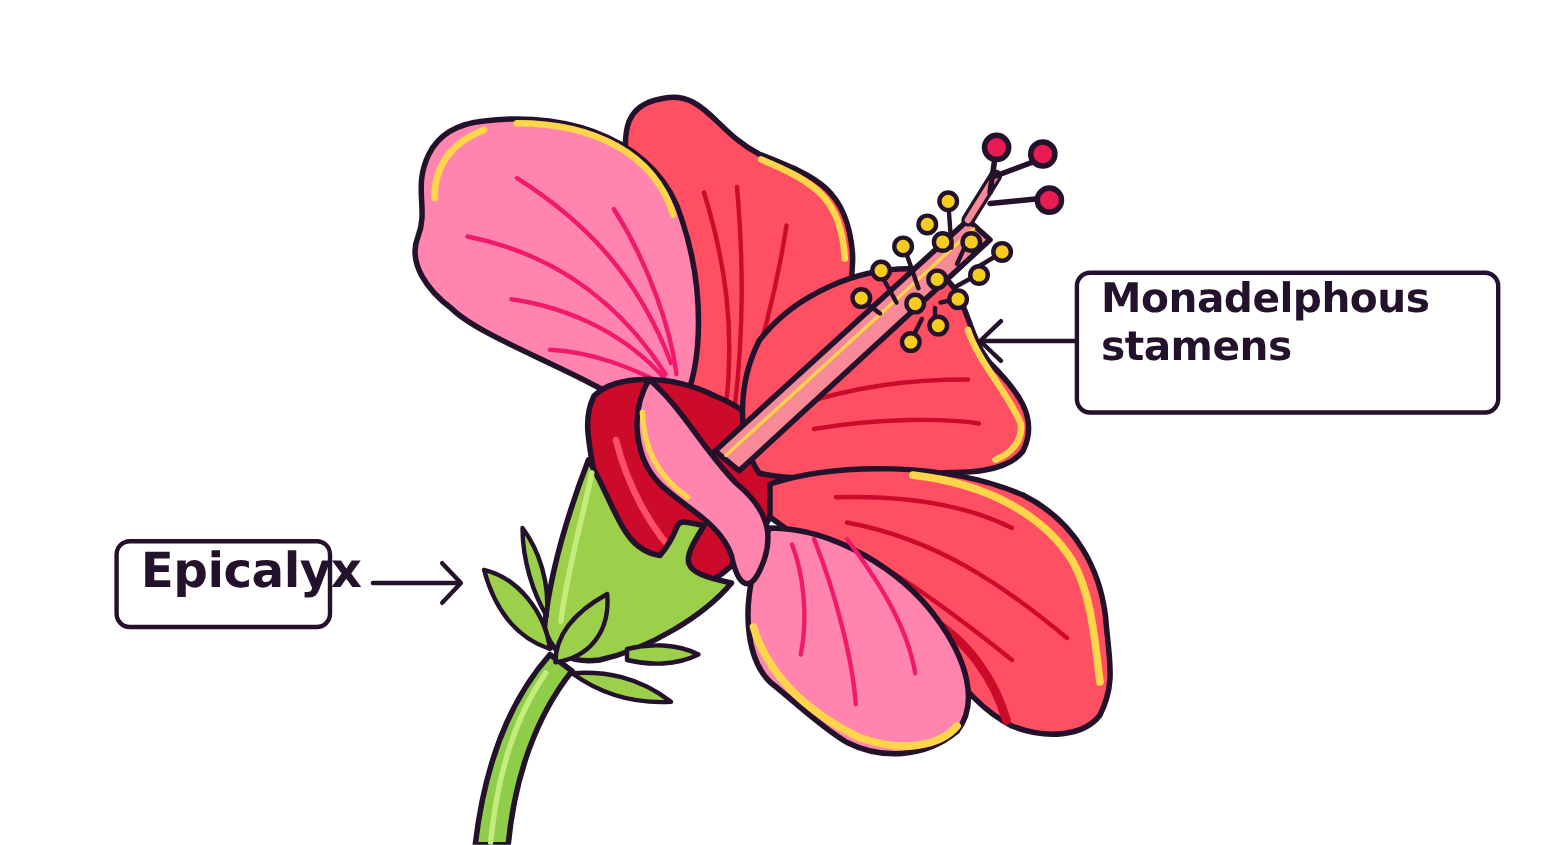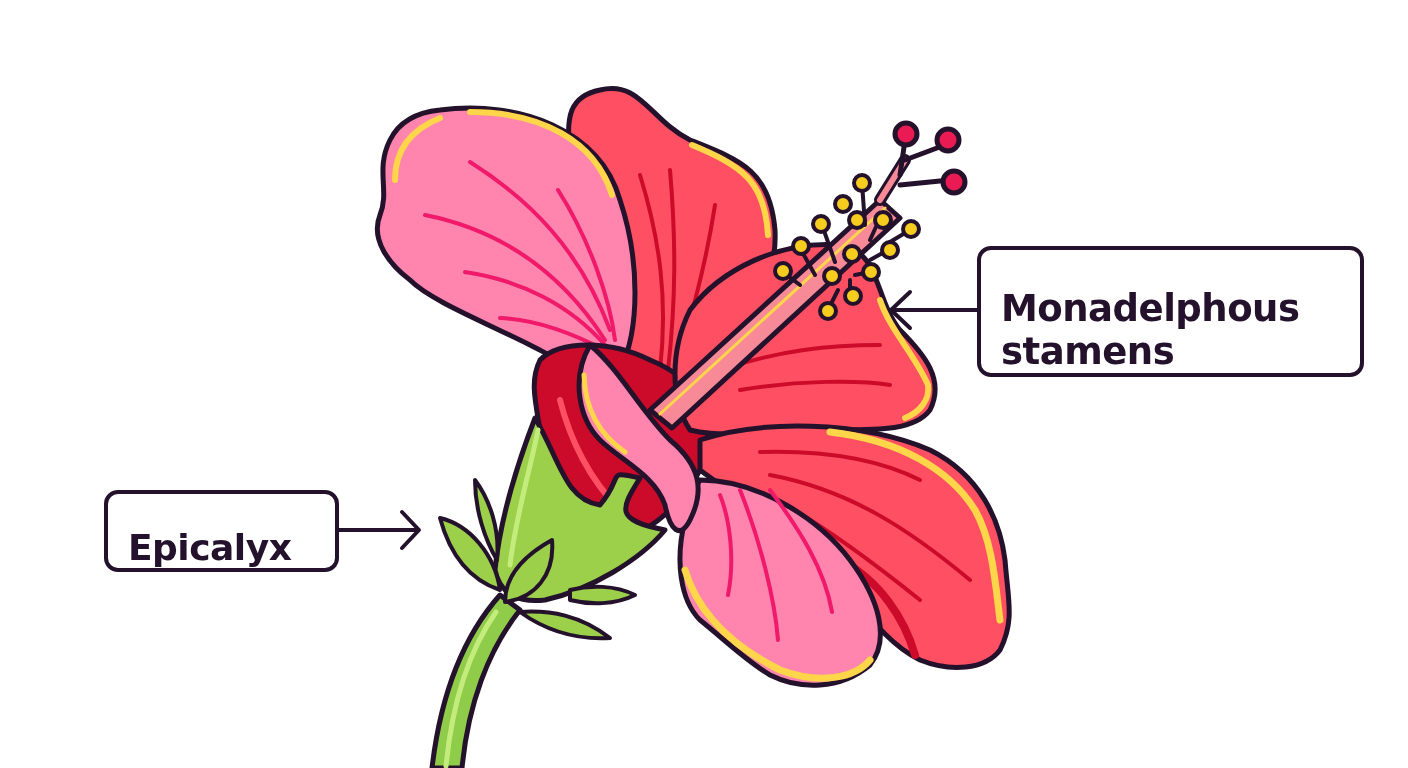--- a/index.html
+++ b/index.html
@@ -8,25 +8,25 @@
     .label-box {
       position: absolute;
       box-sizing: border-box;
       border: 4px solid #24122c;
       border-radius: 14px;
       background: #ffffff;
       color: #24122c;
       font-family: "DejaVu Sans", sans-serif;
       font-weight: bold;
       display: flex;
-      align-items: flex-end;
+      align-items: flex-start;
     }
     #label-epicalyx {
-      left: 104px; top: 490px; width: 235px; height: 82px;
-      font-size: 36px; padding-left: 20px; letter-spacing: -0.5px;
+      left: 104px; top: 490px; width: 198px; height: 82px;
+      font-size: 44px; padding-left: 20px; letter-spacing: -0.5px;
     }
     #label-stamens {
       left: 977px; top: 246px; width: 387px; height: 131px;
       font-size: 37px; line-height: 43px; padding-left: 20px; letter-spacing: -0.5px;
       white-space: pre-line;
     }
   </style>
 </head>
 <body>
 

